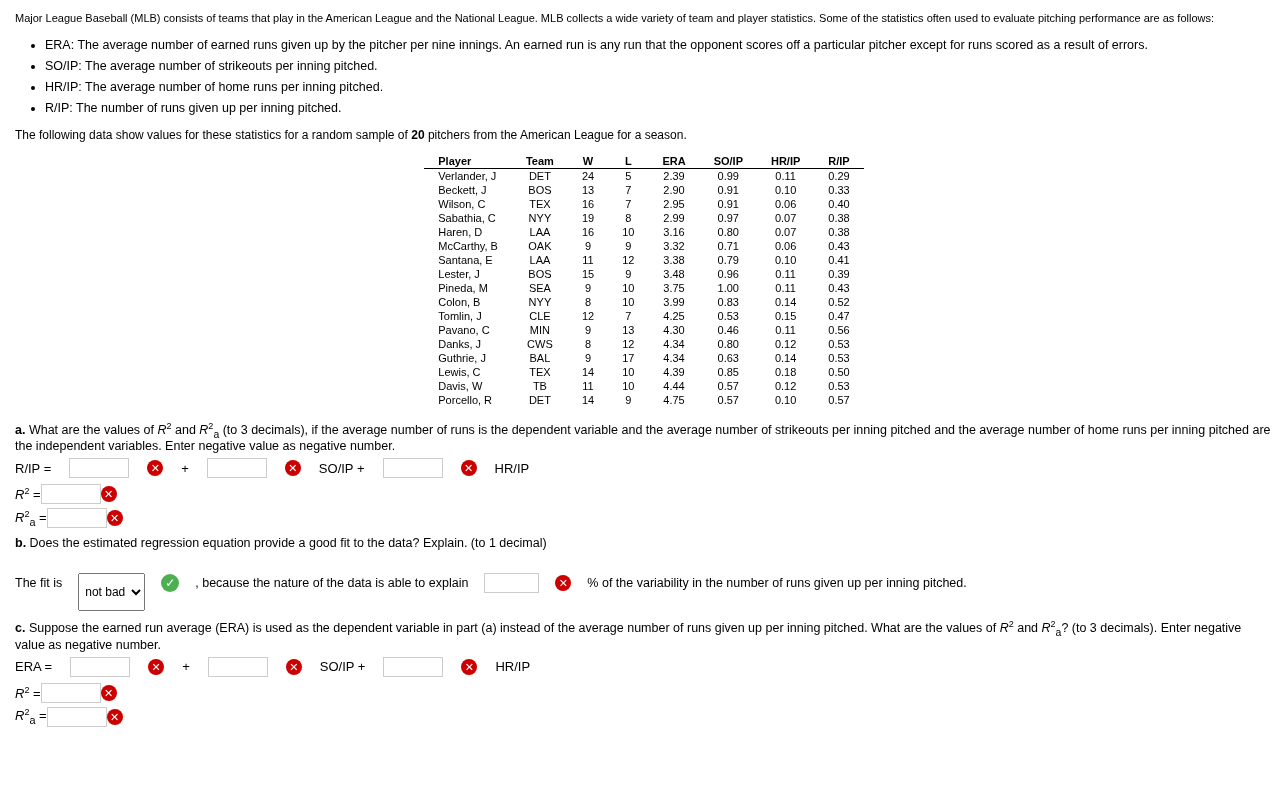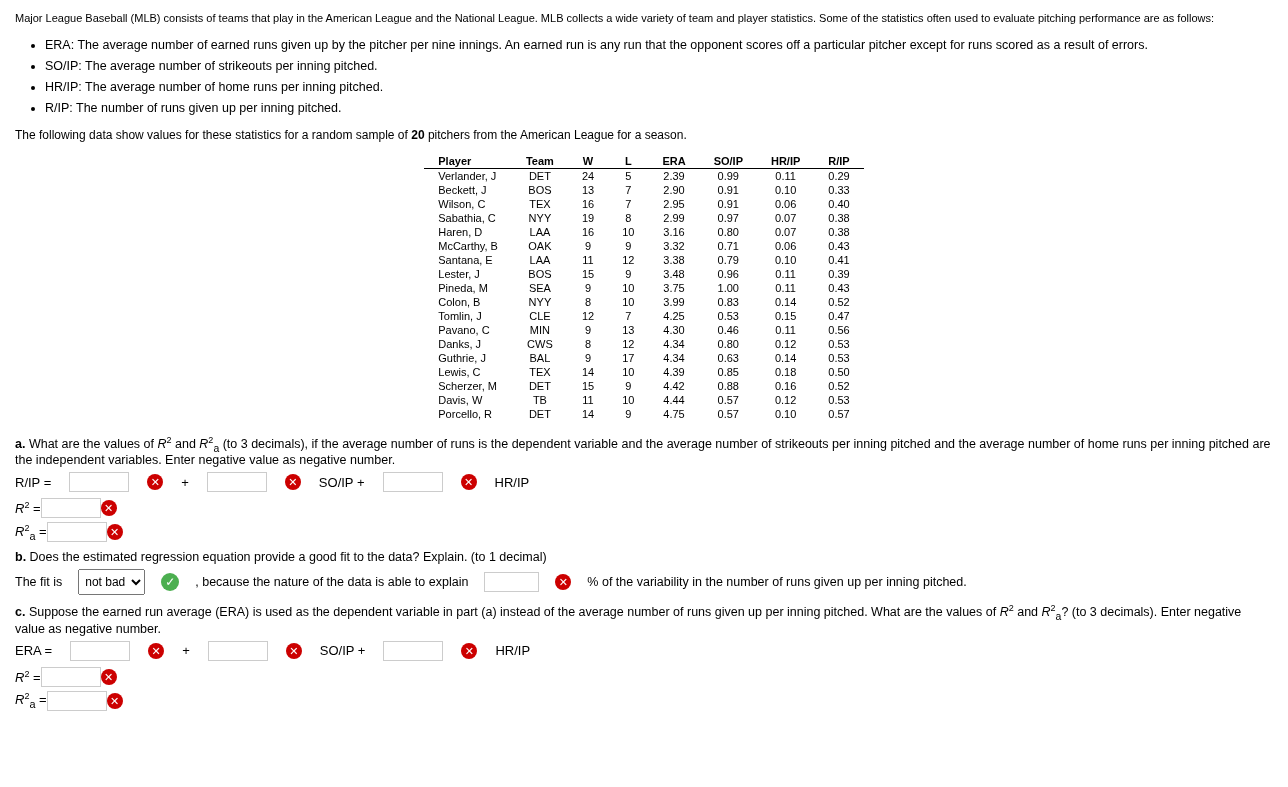--- a/index.html
+++ b/index.html
@@ -108,22 +108,23 @@
     .fit-row {
       display: flex;
       align-items: center;
       gap: 16px;
       font-size: 12.5px;
       margin-bottom: 6px;
       flex-wrap: wrap;
     }
     .fit-row select {
       font-size: 12px;
-      height: 26px;
+      height: 38px;
       padding: 1px 2px;
+      margin-top: 18px;
     }
     .fit-row input[type="text"] {
       width: 55px;
       border: 1px solid #ccc;
       padding: 1px 3px;
       font-size: 12px;
       height: 20px;
     }
     .question-text {
       font-size: 12.5px;
@@ -309,30 +310,20 @@
           <td class="col-player">Lewis, C</td>
           <td>TEX</td>
           <td>14</td>
           <td>10</td>
           <td>4.39</td>
           <td>0.85</td>
           <td>0.18</td>
           <td>0.50</td>
         </tr>
         <tr>
-          <td class="col-player">Scherzer, M</td>
-          <td>DET</td>
-          <td>15</td>
-          <td>9</td>
-          <td>4.42</td>
-          <td>0.88</td>
-          <td>0.16</td>
-          <td>0.52</td>
-        </tr>
-        <tr>
           <td class="col-player">Davis, W</td>
           <td>TB</td>
           <td>11</td>
           <td>10</td>
           <td>4.44</td>
           <td>0.57</td>
           <td>0.12</td>
           <td>0.53</td>
         </tr>
         <tr>

